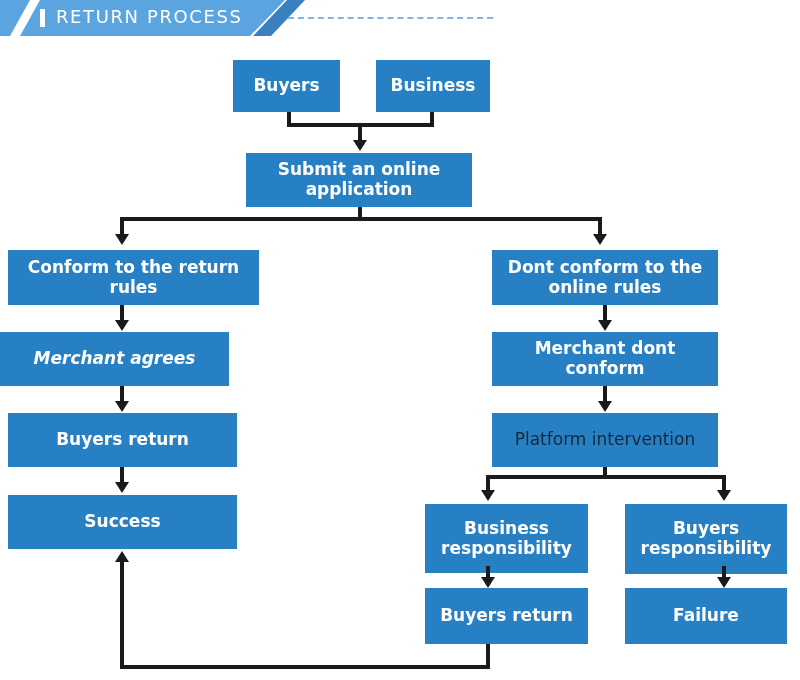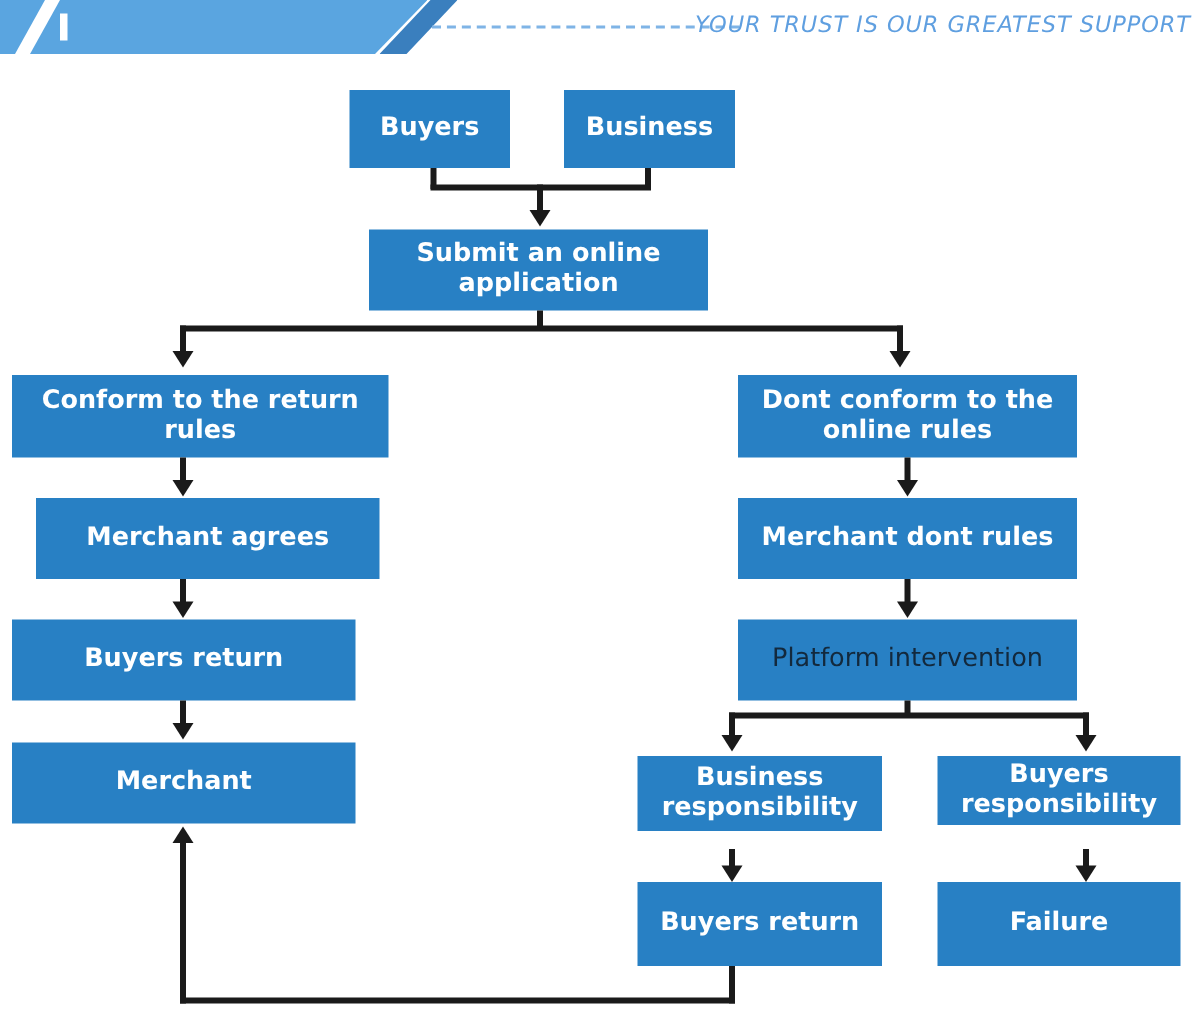--- a/index.html
+++ b/index.html
@@ -116,22 +116,22 @@
   }
 </style>
 </head>
 <body>
 
 <div id="header-bar">
   <div class="hdr-shape"></div>
   <div class="hdr-slash"></div>
   <div class="hdr-accent"></div>
   <div class="hdr-tick"></div>
+  <div id="header-title">RETURN PROCESS</div>
   <div id="header-dash"></div>
-  <div id="header-tagline">YOUR TRUST IS OUR GREATEST SUPPORT</div>
 </div>
 
 <div class="node" style="left:233px; top:60px; width:107px; height:52px;">Buyers</div>
 
 <div class="node" style="left:376px; top:60px; width:114px; height:52px;">Business</div>
 
 <div class="ln" style="left:287px; top:112px; width:4px; height:14px;"></div>
 <div class="ln" style="left:430px; top:112px; width:4px; height:14px;"></div>
 <div class="ln" style="left:287px; top:123px; width:147px; height:4px;"></div>
 <div class="ln" style="left:358px; top:123px; width:4px; height:19px;"></div>
@@ -144,54 +144,54 @@
 <div class="ln" style="left:120px; top:217px; width:4px; height:19px;"></div>
 <div class="ln" style="left:598px; top:217px; width:4px; height:19px;"></div>
 <div class="arrow-down" style="left:115px; top:234px;"></div>
 <div class="arrow-down" style="left:593px; top:234px;"></div>
 
 <div class="node" style="left:8px; top:250px; width:251px; height:55px;">Conform to the return rules</div>
 
 <div class="ln" style="left:120px; top:305px; width:4px; height:18px;"></div>
 <div class="arrow-down" style="left:115px; top:320px;"></div>
 
-<div class="node" style="left:24px; top:332px; width:229px; height:54px;">Merchant agrees</div>
+<div class="node" style="left:0; top:332px; width:229px; height:54px;font-style:italic;">Merchant agrees</div>
 
 <div class="ln" style="left:120px; top:386px; width:4px; height:18px;"></div>
 <div class="arrow-down" style="left:115px; top:401px;"></div>
 
 <div class="node" style="left:8px; top:413px; width:229px; height:54px;">Buyers return</div>
 
 <div class="ln" style="left:120px; top:467px; width:4px; height:18px;"></div>
 <div class="arrow-down" style="left:115px; top:482px;"></div>
 
-<div class="node" style="left:8px; top:495px; width:229px; height:54px;">Merchant</div>
+<div class="node" style="left:8px; top:495px; width:229px; height:54px;">Success</div>
 
 <div class="node" style="left:492px; top:250px; width:226px; height:55px;">Dont conform to the online rules</div>
 
 <div class="ln" style="left:603px; top:305px; width:4px; height:18px;"></div>
 <div class="arrow-down" style="left:598px; top:320px;"></div>
 
-<div class="node" style="left:492px; top:332px; width:226px; height:54px;">Merchant dont rules</div>
+<div class="node" style="left:492px; top:332px; width:226px; height:54px;">Merchant dont conform</div>
 
 <div class="ln" style="left:603px; top:386px; width:4px; height:18px;"></div>
 <div class="arrow-down" style="left:598px; top:401px;"></div>
 
 <div class="node dark-text" style="left:492px; top:413px; width:226px; height:54px;">Platform intervention</div>
 
 <div class="ln" style="left:603px; top:467px; width:4px; height:11px;"></div>
 <div class="ln" style="left:486px; top:475px; width:240px; height:4px;"></div>
 <div class="ln" style="left:486px; top:475px; width:4px; height:18px;"></div>
 <div class="ln" style="left:722px; top:475px; width:4px; height:18px;"></div>
 <div class="arrow-down" style="left:481px; top:490px;"></div>
 <div class="arrow-down" style="left:717px; top:490px;"></div>
 
-<div class="node" style="left:425px; top:504px; width:163px; height:50px;">Business responsibility</div>
-
-<div class="node" style="left:625px; top:504px; width:162px; height:46px;">Buyers responsibility</div>
+<div class="node" style="left:425px; top:504px; width:163px; height:69px;">Business responsibility</div>
+
+<div class="node" style="left:625px; top:504px; width:162px; height:70px;">Buyers responsibility</div>
 
 <div class="ln" style="left:486px; top:566px; width:4px; height:14px;"></div>
 <div class="arrow-down" style="left:481px; top:577px;"></div>
 
 <div class="ln" style="left:722px; top:566px; width:4px; height:14px;"></div>
 <div class="arrow-down" style="left:717px; top:577px;"></div>
 
 <div class="node" style="left:425px; top:588px; width:163px; height:56px;">Buyers return</div>
 
 <div class="node" style="left:625px; top:588px; width:162px; height:56px;">Failure</div>

